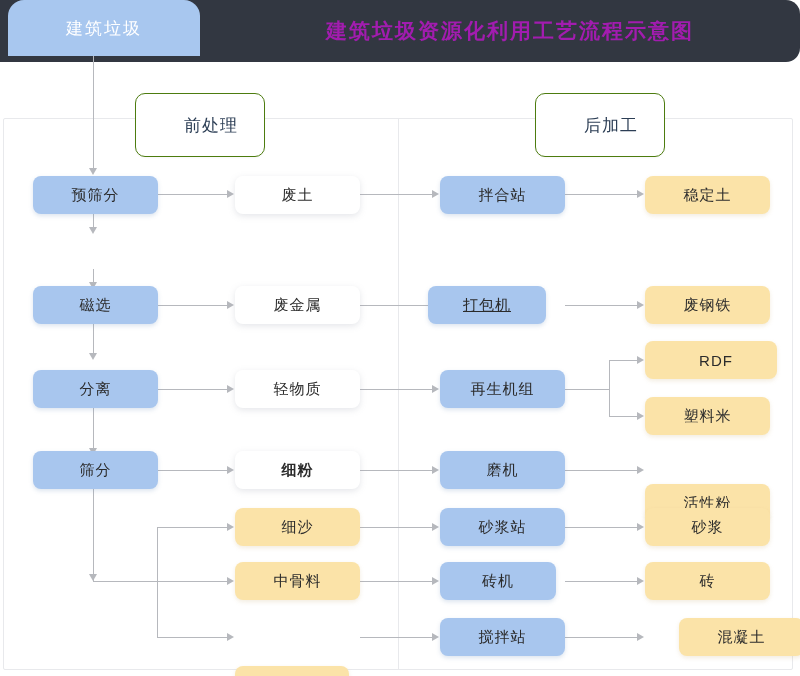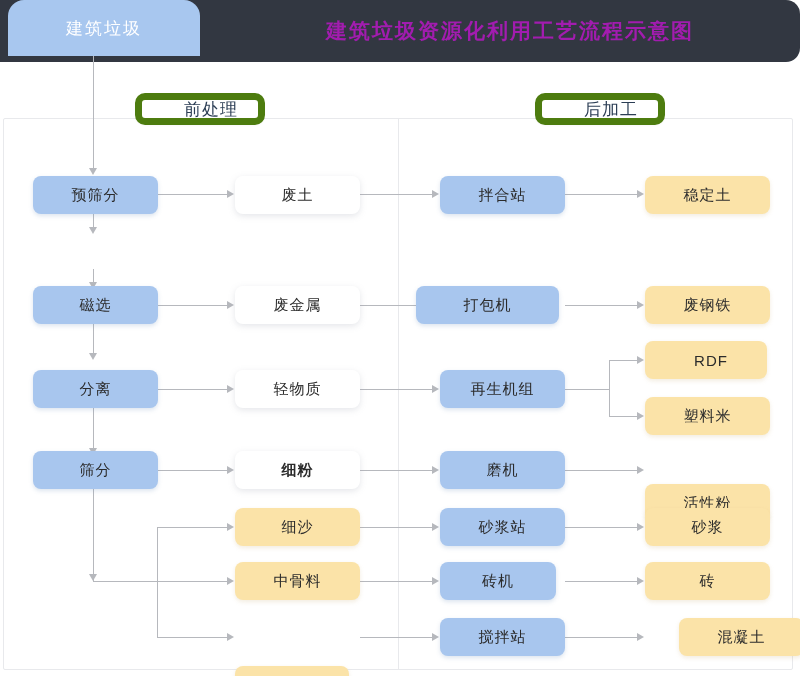--- a/index.html
+++ b/index.html
@@ -59,23 +59,23 @@
   .divider-v {
     position: absolute;
     left: 398px; top: 118px;
     width: 1px; height: 552px;
     background: #e8e9ec;
   }
 
   
   .section-chip {
     position: absolute;
-    height: 32px;
-    background: #ffffff;
-    border: 7px solid #4d7c0f;
+    height: 64px;
+    background: #ffffff;
+    border: 1px solid #4d7c0f;
     border-radius: 10px;
     display: flex; align-items: center; justify-content: center;
     color: #2c3e55;
     font-size: 17px;
     letter-spacing: 1px;
     z-index: 4;
     box-shadow: 0 1px 2px rgba(0,0,0,0.03);
     padding-left: 22px;
   }
   #chip-pre  { left: 135px; top: 93px; width: 130px; }
@@ -214,29 +214,29 @@
 
   <div class="node white" style="left:235px; top:286px; width:125px;">废金属</div>
   <div class="node white" style="left:235px; top:176px; width:125px;">废土</div>
   <div class="node white" style="left:235px; top:370px; width:125px;">轻物质</div>
   <div class="node white" style="left:235px; top:451px; width:125px;font-weight:bold;">细粉</div>
   <div class="node yellow" style="left:235px; top:508px; width:125px;">细沙</div>
   <div class="node yellow" style="left:235px; top:562px; width:125px;">中骨料</div>
   <div class="node yellow" style="left:235px; top:618px; width:114px;margin-top:48px;">粗骨料</div>
 
   <div class="node blue" style="left:440px; top:176px; width:125px;">拌合站</div>
-  <div class="node blue" style="left:416px; top:286px; width:143px;">打包机</div>
+  <div class="node blue" style="left:428px; top:286px; width:118px;text-decoration:underline;">打包机</div>
   <div class="node blue" style="left:440px; top:370px; width:125px;">再生机组</div>
   <div class="node blue" style="left:440px; top:451px; width:125px;">磨机</div>
   <div class="node blue" style="left:440px; top:508px; width:125px;">砂浆站</div>
   <div class="node blue" style="left:440px; top:562px; width:116px;">砖机</div>
   <div class="node blue" style="left:440px; top:618px; width:125px;">搅拌站</div>
 
   <div class="node yellow" style="left:645px; top:176px; width:125px;">稳定土</div>
   <div class="node yellow" style="left:645px; top:286px; width:125px;">废钢铁</div>
-  <div class="node yellow" style="left:645px; top:341px; width:122px;padding-left:10px;">RDF</div>
+  <div class="node yellow" style="left:645px; top:341px; width:132px;padding-left:10px;">RDF</div>
   <div class="node yellow" style="left:645px; top:397px; width:125px;">塑料米</div>
   <div class="node yellow" style="left:645px; top:451px; width:125px;margin-top:33px;">活性粉</div>
   <div class="node yellow" style="left:645px; top:508px; width:125px;">砂浆</div>
   <div class="node yellow" style="left:645px; top:562px; width:125px;">砖</div>
   <div class="node yellow" style="left:645px; top:618px; width:125px;margin-left:34px;">混凝土</div>
 
 </div>
 
 </body></html>

